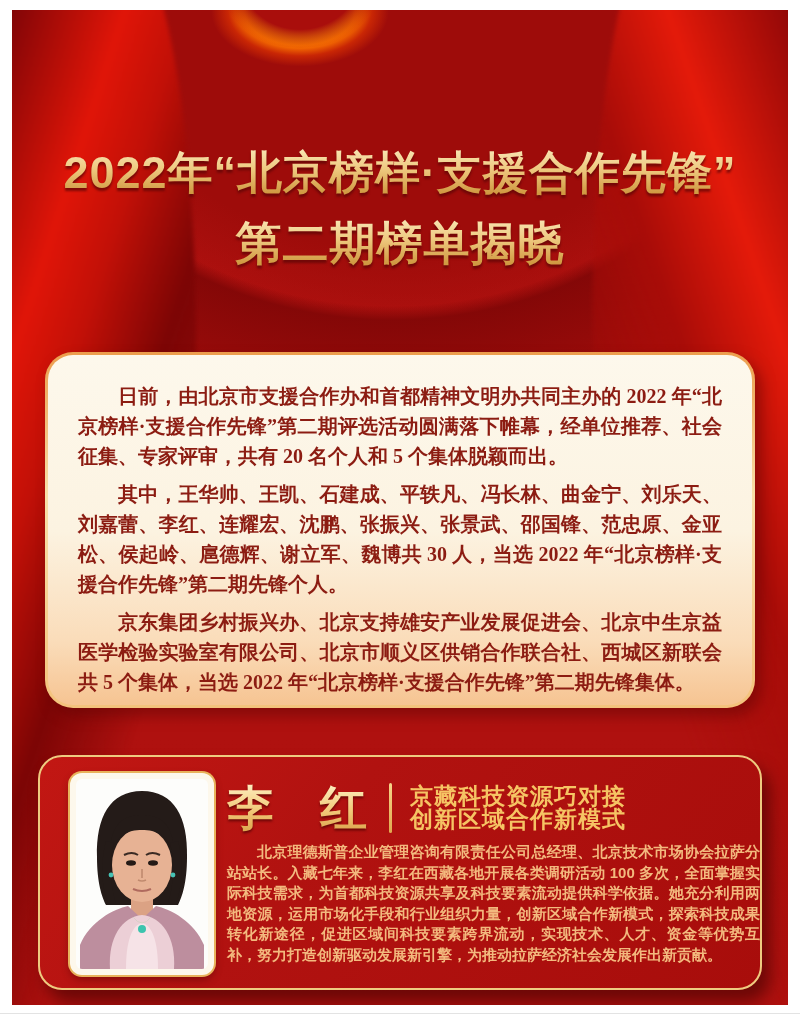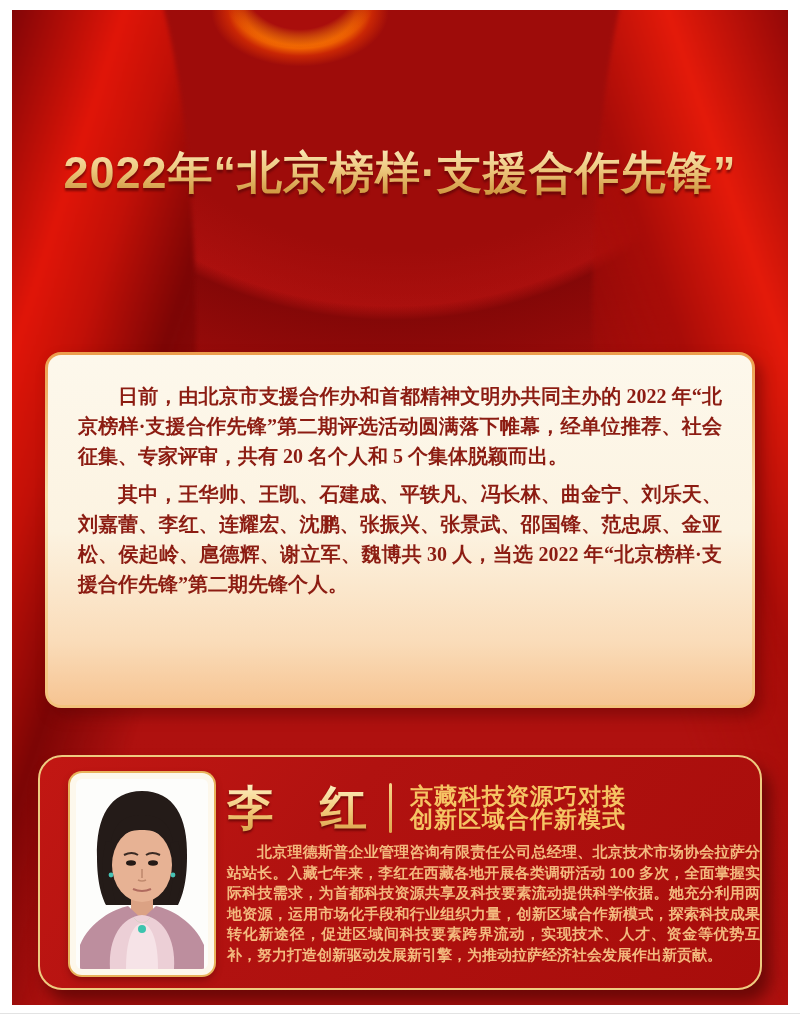--- a/index.html
+++ b/index.html
@@ -40,21 +40,21 @@
     background:linear-gradient(180deg,#fdf2cd 8%, #f3d astonishing;); }
   .title-line {
     background:linear-gradient(180deg,#fcf0c8 5%, #eec87e 45%, #d19a43 78%, #c08a36 100%);
     -webkit-background-clip:text; background-clip:text; color:transparent;
     filter:drop-shadow(0 3px 1px rgba(96,5,5,.75)); }
   .title-line-1 { font-size:45px; }
   .title-line-2 { font-size:46px; }
 
   
   .announce-card { position:absolute; left:33px; top:342px; width:710px; height:356px;
-    border-radius:16px; padding:26px 30px 0 30px;
+    border-radius:28px; padding:26px 30px 0 30px;
     background:
       linear-gradient(180deg,#fdf8ec 0%, #fcf3e1 50%, #fadcb9 82%, #f6c492 100%) padding-box,
       linear-gradient(180deg,#ec9d4d 0%, #f8dfa8 40%, #f3c27c 100%) border-box;
     border:3px solid transparent;
     box-shadow:6px 8px 14px rgba(96,4,4,.5); }
   .announce-card p { color:#8c1c12; font-size:20px; line-height:30px; font-weight:bold;
     text-align:justify; text-indent:2em; margin-bottom:8px;
     font-family:"Liberation Serif","DejaVu Serif",serif; }
 
   
@@ -90,25 +90,27 @@
   <div class="poster">
 
     <div class="deco bg-arcs"></div>
     <div class="deco ribbon-left"></div>
     <div class="deco ribbon-right"></div>
     <div class="deco glow"></div>
     <div class="deco glow-core"></div>
 
     <header class="title">
       <div class="title-line title-line-1">2022年“北京榜样·支援合作先锋”</div>
+      <div class="title-line title-line-2">第二期榜单揭晓</div>
     </header>
 
     <section class="announce-card">
       <p>日前，由北京市支援合作办和首都精神文明办共同主办的 2022 年“北京榜样·支援合作先锋”第二期评选活动圆满落下帷幕，经单位推荐、社会征集、专家评审，共有 20 名个人和 5 个集体脱颖而出。</p>
       <p>其中，王华帅、王凯、石建成、平轶凡、冯长林、曲金宁、刘乐天、刘嘉蕾、李红、连耀宏、沈鹏、张振兴、张景武、邵国锋、范忠原、金亚松、侯起岭、扈德辉、谢立军、魏博共 30 人，当选 2022 年“北京榜样·支援合作先锋”第二期先锋个人。</p>
+      <p>京东集团乡村振兴办、北京支持雄安产业发展促进会、北京中生京益医学检验实验室有限公司、北京市顺义区供销合作联合社、西城区新联会共 5 个集体，当选 2022 年“北京榜样·支援合作先锋”第二期先锋集体。</p>
     </section>
 
     <section class="profile-card">
 
       <div class="photo-frame">
         <svg viewBox="0 0 132 190" preserveAspectRatio="xMidYMid slice">
           <rect x="0" y="0" width="132" height="190" fill="#fdfdfb"></rect>
 
           <path d="M66,12 C34,12 20,38 21,78 C21,104 26,118 30,126 L102,126 C106,118 111,104 111,78 C112,38 98,12 66,12 Z" fill="#241b18"></path>
 

